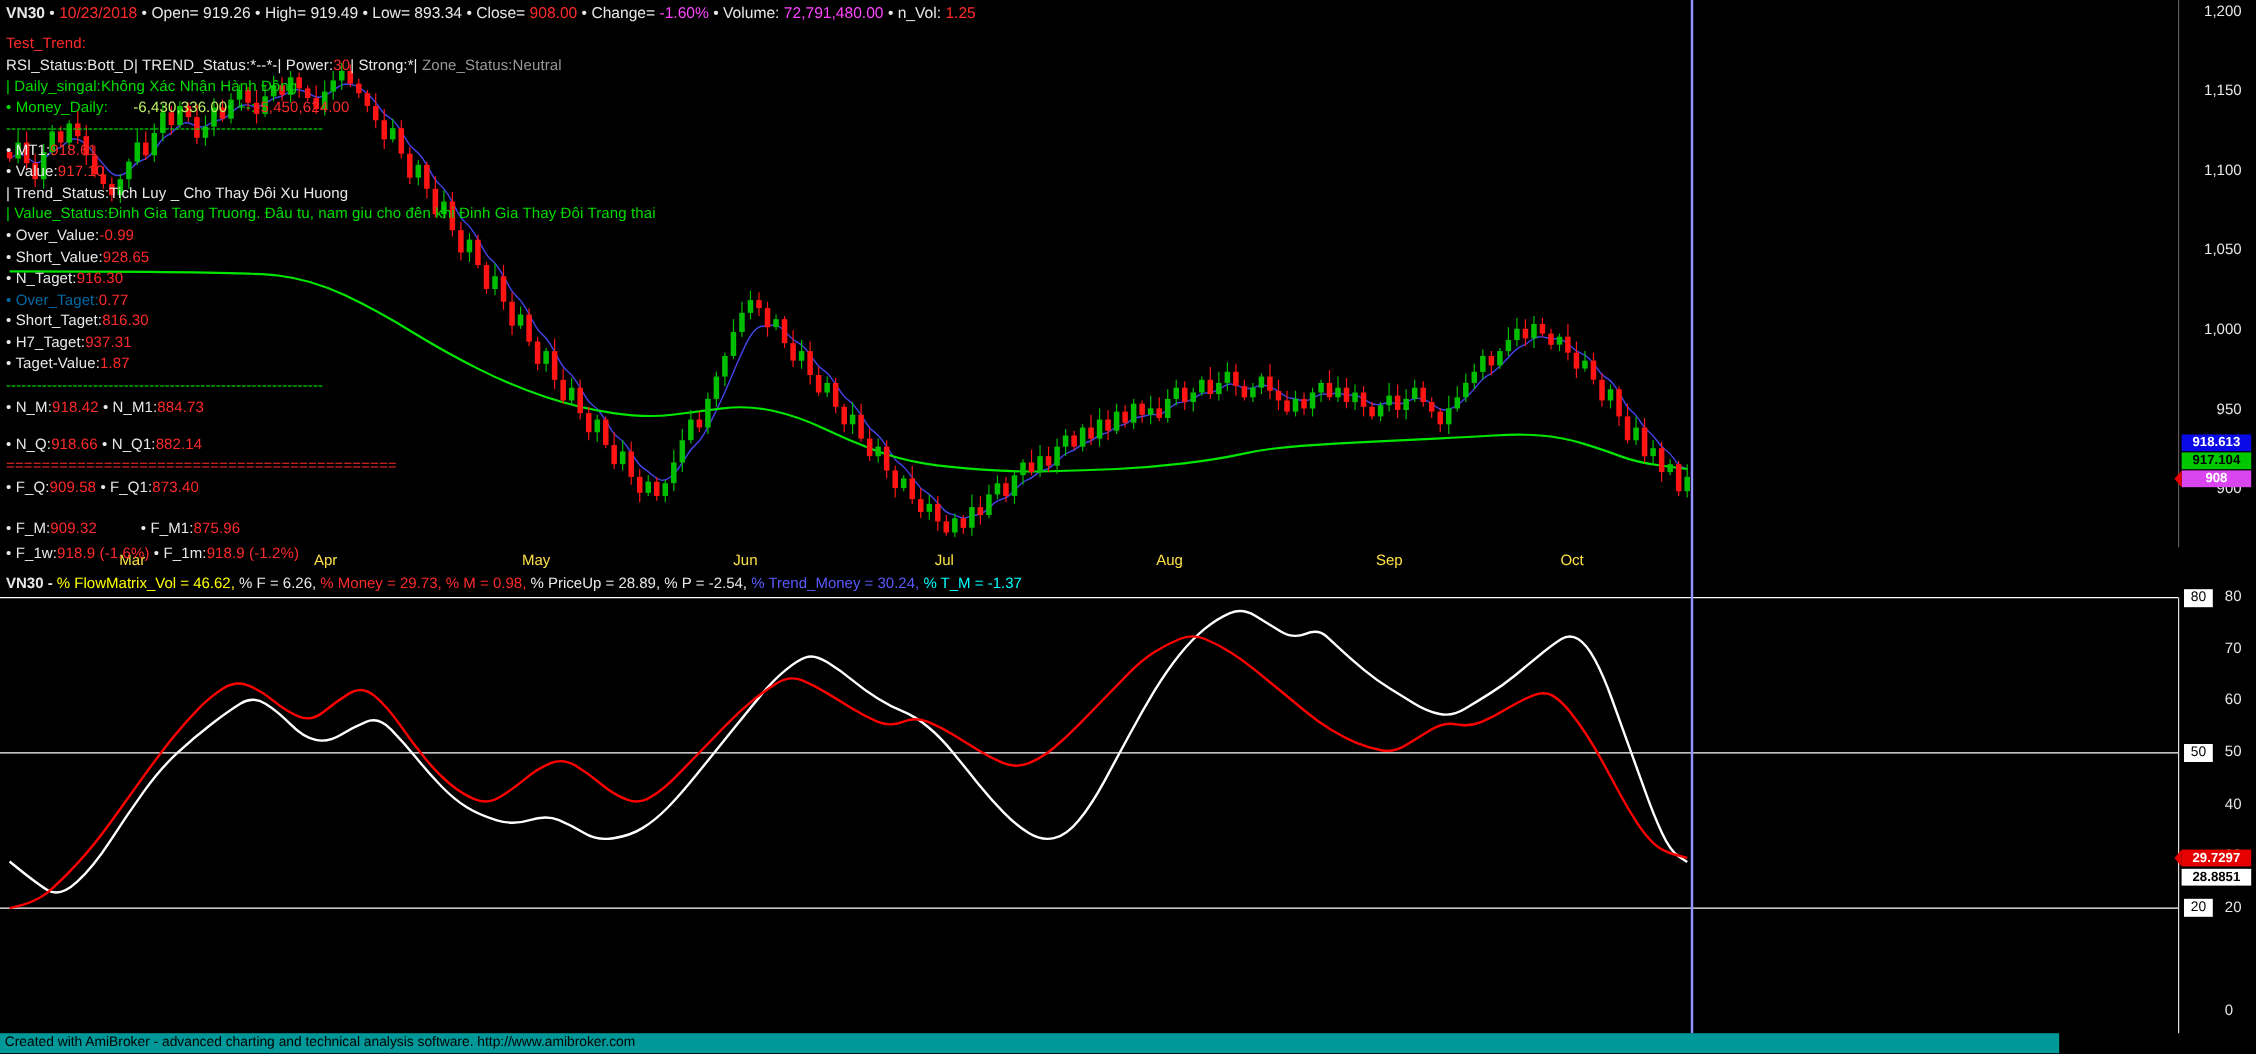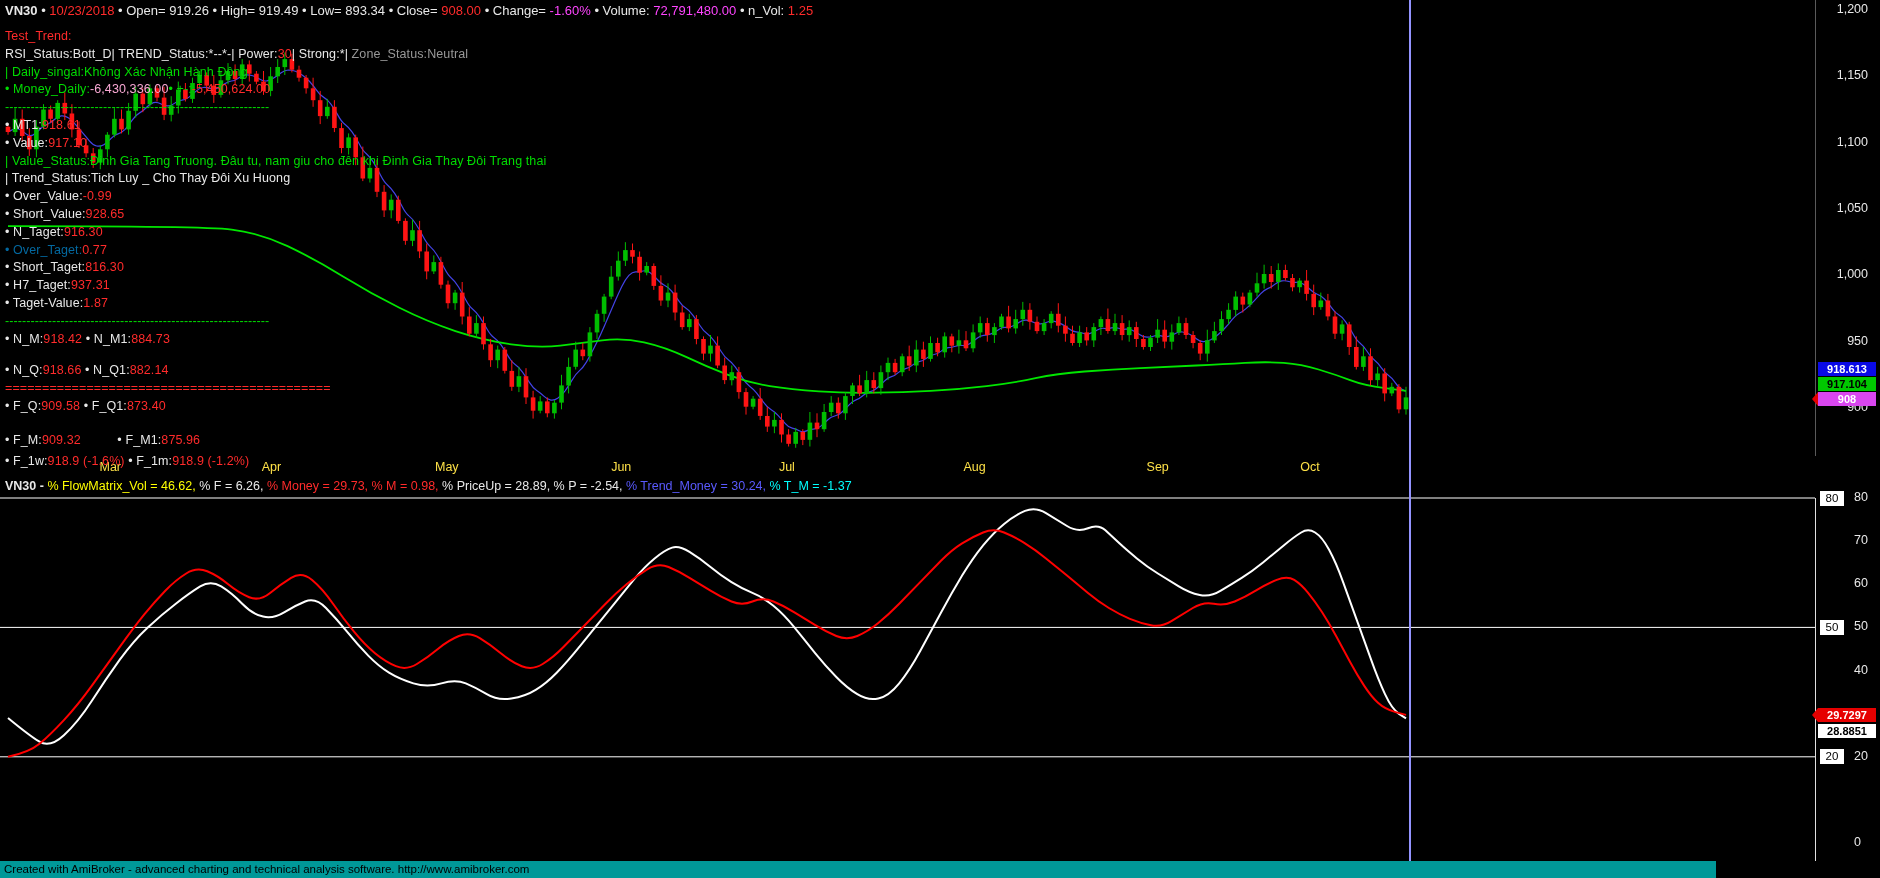--- a/index.html
+++ b/index.html
@@ -442,26 +442,26 @@
       <line x1="1410" y1="0" x2="1410" y2="861" stroke="#9494FF" stroke-width="2"></line>
     </svg>
   <div class="pane" id="pane1" style="top:0;width:1815px;height:456px;"></div>
   <div class="pane" id="pane2" style="top:486px;width:1815px;height:357px;"></div>
 
   <div id="header"><span class="seg" style="color: rgb(232, 232, 232); font-weight: 700;">VN30</span><span class="seg" style="color: rgb(232, 232, 232);"> • </span><span class="seg" style="color: rgb(255, 43, 43);">10/23/2018</span><span class="seg" style="color: rgb(232, 232, 232);"> • </span><span class="seg" style="color: rgb(232, 232, 232);">Open= 919.26</span><span class="seg" style="color: rgb(232, 232, 232);"> • </span><span class="seg" style="color: rgb(232, 232, 232);">High= 919.49</span><span class="seg" style="color: rgb(232, 232, 232);"> • </span><span class="seg" style="color: rgb(232, 232, 232);">Low= 893.34</span><span class="seg" style="color: rgb(232, 232, 232);"> • </span><span class="seg" style="color: rgb(232, 232, 232);">Close= </span><span class="seg" style="color: rgb(255, 43, 43);">908.00</span><span class="seg" style="color: rgb(232, 232, 232);"> • </span><span class="seg" style="color: rgb(232, 232, 232);">Change= </span><span class="seg" style="color: rgb(255, 69, 255);">-1.60%</span><span class="seg" style="color: rgb(232, 232, 232);"> • </span><span class="seg" style="color: rgb(232, 232, 232);">Volume: </span><span class="seg" style="color: rgb(255, 69, 255);">72,791,480.00</span><span class="seg" style="color: rgb(232, 232, 232);"> • </span><span class="seg" style="color: rgb(232, 232, 232);">n_Vol: </span><span class="seg" style="color: rgb(255, 43, 43);">1.25</span></div>
   <div id="overlay">
       <div class="ov-line"><span class="seg" style="color: rgb(255, 43, 43);">Test_Trend:</span></div>
       <div class="ov-line"><span class="seg" style="color: rgb(232, 232, 232);">RSI_Status:Bott_D| TREND_Status:*--*-| Power:</span><span class="seg" style="color: rgb(255, 43, 43);">30</span><span class="seg" style="color: rgb(232, 232, 232);">| Strong:*| </span><span class="seg" style="color: rgb(152, 152, 152);">Zone_Status:Neutral</span></div>
       <div class="ov-line"><span class="seg" style="color: rgb(0, 220, 0);">| Daily_singal:Không Xác Nhận Hành Động</span></div>
-      <div class="ov-line"><span class="seg" style="color: rgb(0, 220, 0);">• Money_Daily:</span><span class="seg" style="color: #f9a8d4;">-6,430,336.00</span><span class="seg" style="color: rgb(0, 220, 0);">• +-:</span><span class="seg" style="color: rgb(255, 43, 43);">-5,450,624.00</span></div>
+      <div class="ov-line"><span class="seg" style="color: rgb(0, 220, 0);">• Money_Daily:</span><span class="seg" style="color: #bef264; margin-left: 21px;">-6,430,336.00</span><span class="seg" style="color: rgb(0, 220, 0);">• +-:</span><span class="seg" style="color: rgb(255, 43, 43);">-5,450,624.00</span></div>
       <div class="ov-line"><span class="seg" style="color: rgb(0, 220, 0);">--------------------------------------------------------------</span></div>
       <div class="ov-line"><span class="seg" style="color: rgb(232, 232, 232);">• MT1:</span><span class="seg" style="color: rgb(255, 43, 43);">918.61</span></div>
       <div class="ov-line"><span class="seg" style="color: rgb(232, 232, 232);">• Value:</span><span class="seg" style="color: rgb(255, 43, 43);">917.10</span></div>
+      <div class="ov-line"><span class="seg" style="color: rgb(232, 232, 232);">| Trend_Status:Tich Luy _ Cho Thay Đôi Xu Huong</span></div>
       <div class="ov-line"><span class="seg" style="color: rgb(0, 220, 0);">| Value_Status:Đinh Gia Tang Truong. Đâu tu, nam giu cho đên khi Đinh Gia Thay Đôi Trang thai</span></div>
-      <div class="ov-line"><span class="seg" style="color: rgb(232, 232, 232);">| Trend_Status:Tich Luy _ Cho Thay Đôi Xu Huong</span></div>
       <div class="ov-line"><span class="seg" style="color: rgb(232, 232, 232);">• Over_Value:</span><span class="seg" style="color: rgb(255, 43, 43);">-0.99</span></div>
       <div class="ov-line"><span class="seg" style="color: rgb(232, 232, 232);">• Short_Value:</span><span class="seg" style="color: rgb(255, 43, 43);">928.65</span></div>
       <div class="ov-line"><span class="seg" style="color: rgb(232, 232, 232);">• N_Taget:</span><span class="seg" style="color: rgb(255, 43, 43);">916.30</span></div>
       <div class="ov-line"><span class="seg" style="color: #0369a1;">• Over_Taget:</span><span class="seg" style="color: rgb(255, 43, 43);">0.77</span></div>
       <div class="ov-line"><span class="seg" style="color: rgb(232, 232, 232);">• Short_Taget:</span><span class="seg" style="color: rgb(255, 43, 43);">816.30</span></div>
       <div class="ov-line"><span class="seg" style="color: rgb(232, 232, 232);">• H7_Taget:</span><span class="seg" style="color: rgb(255, 43, 43);">937.31</span></div>
       <div class="ov-line"><span class="seg" style="color: rgb(232, 232, 232);">• Taget-Value:</span><span class="seg" style="color: rgb(255, 43, 43);">1.87</span></div>
       <div class="ov-line"><span class="seg" style="color: rgb(0, 220, 0);">--------------------------------------------------------------</span></div>
       <div class="ov-line"><span class="seg" style="color: rgb(232, 232, 232);">• N_M:</span><span class="seg" style="color: rgb(255, 43, 43);">918.42</span><span class="seg" style="color: rgb(232, 232, 232);"> • N_M1:</span><span class="seg" style="color: rgb(255, 43, 43);">884.73</span></div>
       <div class="ov-line" style="margin-top: 14px;"><span class="seg" style="color: rgb(232, 232, 232);">• N_Q:</span><span class="seg" style="color: rgb(255, 43, 43);">918.66</span><span class="seg" style="color: rgb(232, 232, 232);"> • N_Q1:</span><span class="seg" style="color: rgb(255, 43, 43);">882.14</span></div>

